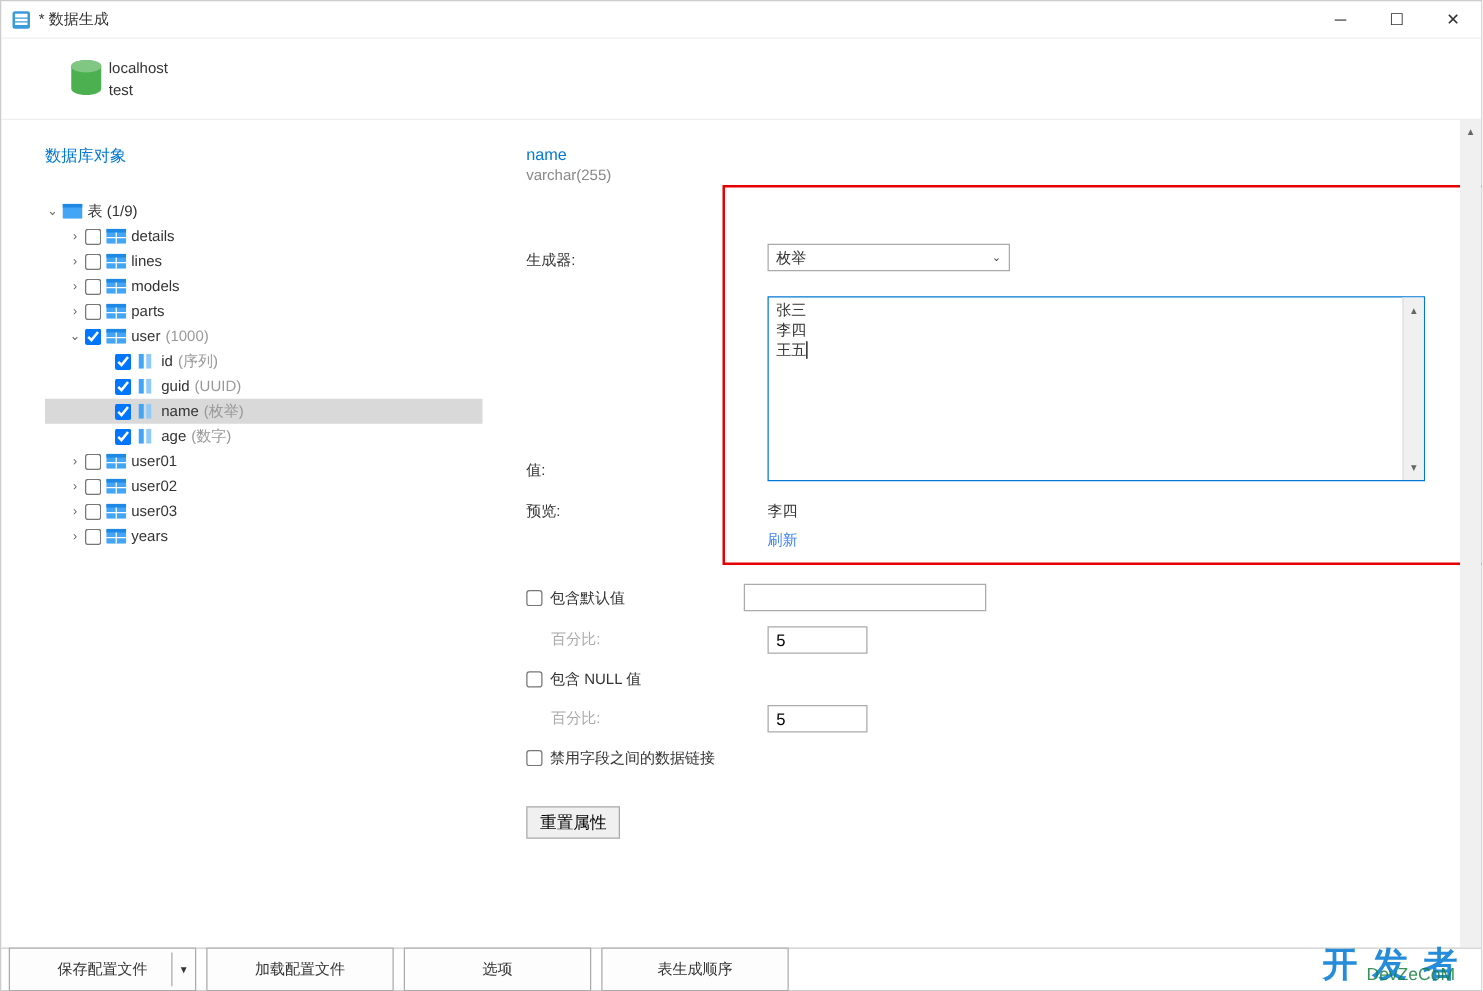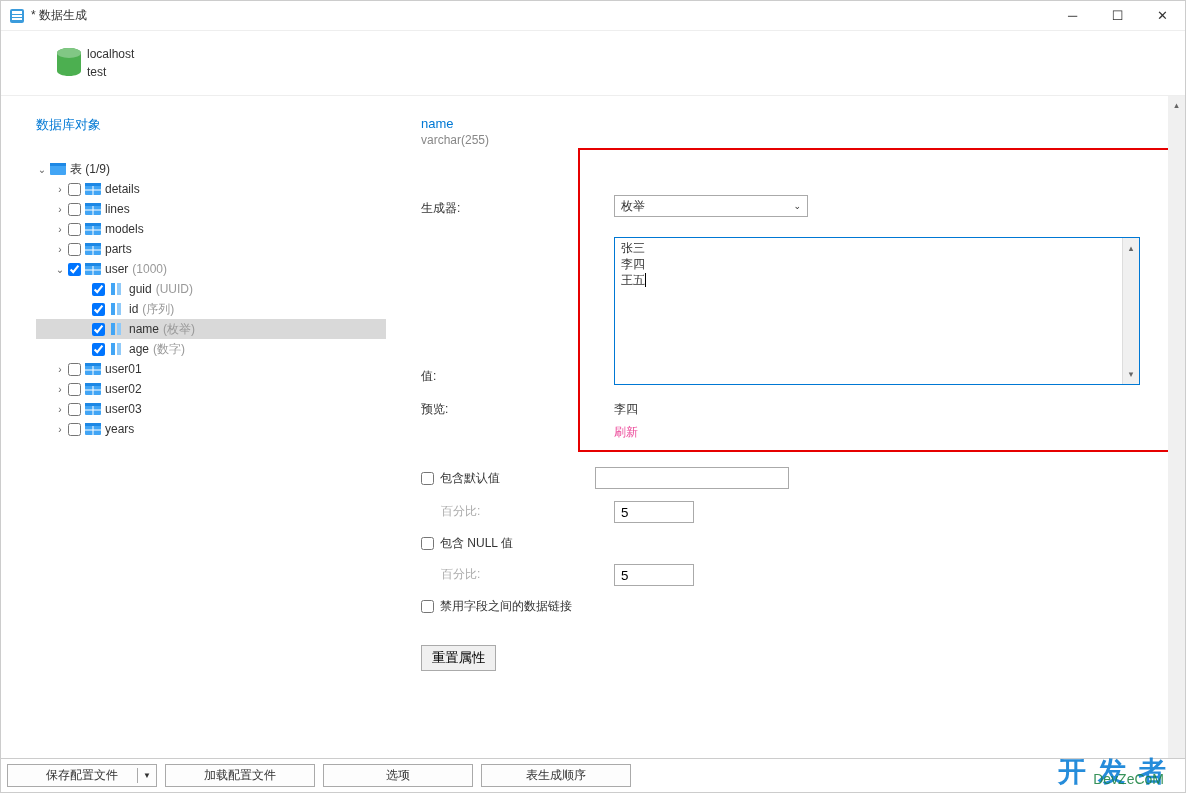--- a/index.html
+++ b/index.html
@@ -34,28 +34,28 @@
 .form-row.first { margin-top: 48px; }
 .form-label { width: 193px; padding-top: 2px; }
 .form-label.disabled { color: #aaa; padding-left: 20px; }
 .select-box { width: 194px; height: 22px; border: 1px solid #aaa; display: flex; align-items: center; padding: 0 6px; justify-content: space-between; }
 .textarea-box { width: 526px; height: 148px; border: 1px solid #0078d4; padding: 2px 6px; font-size: 12px; line-height: 16px; position: relative; white-space: pre; font-family: "Microsoft YaHei", Arial; }
 .textarea-scroll { position: absolute; right: 0; top: 0; width: 17px; height: 100%; background: #f0f0f0; display: flex; flex-direction: column; justify-content: space-between; align-items: center; border-left: 1px solid #ddd; }
 .scroll-arrow { font-size: 9px; color: #666; padding: 2px 0; }
 .preview-row { display: flex; margin-top: 16px; }
 .preview-label { width: 193px; }
 .preview-val { }
-.refresh-link { color: #ec4899; margin-left: 193px; margin-top: 6px; display: block; }
+.refresh-link { color: #3b82f6; margin-left: 193px; margin-top: 6px; display: block; }
 .cb-row { display: flex; align-items: center; margin-top: 26px; }
 .cb-row input { margin-right: 6px; }
 .small-input { width: 80px; height: 22px; border: 1px solid #aaa; padding: 0 6px; }
 .input-row { display: flex; align-items: flex-start; margin-top: 12px; }
 .reset-btn { margin-top: 30px; border: 1px solid #aaa; background: #f0f0f0; padding: 3px 10px; }
 .bottom-bar { height: 34px; border-top: 1px solid #ccc; display: flex; align-items: center; padding: 0 6px; gap: 8px; }
-.bottom-btn { width: 150px; height: 23px; border: 1px solid #aaa; background: #fdfdfd; display: flex; align-items: center; justify-content: center; position: relative; }
+.bottom-btn { width: 150px; height: 35px; border: 1px solid #aaa; background: #fdfdfd; display: flex; align-items: center; justify-content: center; position: relative; }
 .bottom-btn.split::after { content: ""; position: absolute; right: 18px; top: 3px; bottom: 3px; width: 1px; background: #aaa; }
 .bottom-btn .drop { position: absolute; right: 5px; font-size: 8px; }
 .bottom-spacer { flex: 1; }
 .watermark { position: absolute; right: 8px; bottom: 2px; font-size: 28px; color: #0078d4; font-weight: bold; letter-spacing: 12px; opacity: 0.85; pointer-events: none; font-family: "Microsoft YaHei"; }
 .watermark2 { position: absolute; right: 22px; bottom: 6px; font-size: 14px; color: #15803d; font-family: Arial; opacity: 0.85; pointer-events: none; }
 .vscroll { position: absolute; right: 0; top: 0; width: 17px; height: 100%; background: #f0f0f0; }
 .vscroll .arrow { height: 17px; display: flex; align-items: center; justify-content: center; font-size: 9px; color: #666; }
 </style>
 </head>
 <body>
@@ -156,31 +156,31 @@
               </svg>
               <span class="tree-label">user</span>
               <span class="tree-note">(1000)</span>
             </div>
             <div class="tree-row indent2 ">
               <input type="checkbox" class="tree-cb" checked="" style="">
               <svg class="tree-icon" viewBox="0 0 16 12">
                 <rect x="2" width="4" height="12" fill="#42a5f5"></rect>
                 <rect x="8" width="4" height="12" fill="#90caf9"></rect>
               </svg>
+              <span class="tree-label">id</span>
+              <span class="tree-note">(序列)</span>
+            </div>
+            <div class="tree-row indent2 ">
+              <input type="checkbox" class="tree-cb" checked="" style="">
+              <svg class="tree-icon" viewBox="0 0 16 12">
+                <rect x="2" width="4" height="12" fill="#42a5f5"></rect>
+                <rect x="8" width="4" height="12" fill="#90caf9"></rect>
+              </svg>
               <span class="tree-label">guid</span>
               <span class="tree-note">(UUID)</span>
-            </div>
-            <div class="tree-row indent2 ">
-              <input type="checkbox" class="tree-cb" checked="" style="">
-              <svg class="tree-icon" viewBox="0 0 16 12">
-                <rect x="2" width="4" height="12" fill="#42a5f5"></rect>
-                <rect x="8" width="4" height="12" fill="#90caf9"></rect>
-              </svg>
-              <span class="tree-label">id</span>
-              <span class="tree-note">(序列)</span>
             </div>
             <div class="tree-row indent2 selected">
               <input type="checkbox" class="tree-cb" checked="" style="">
               <svg class="tree-icon" viewBox="0 0 16 12">
                 <rect x="2" width="4" height="12" fill="#42a5f5"></rect>
                 <rect x="8" width="4" height="12" fill="#90caf9"></rect>
               </svg>
               <span class="tree-label">name</span>
               <span class="tree-note">(枚举)</span>
             </div>

